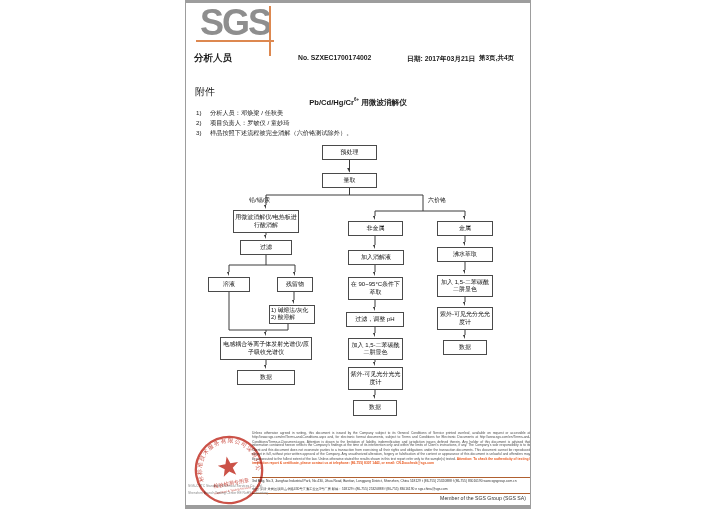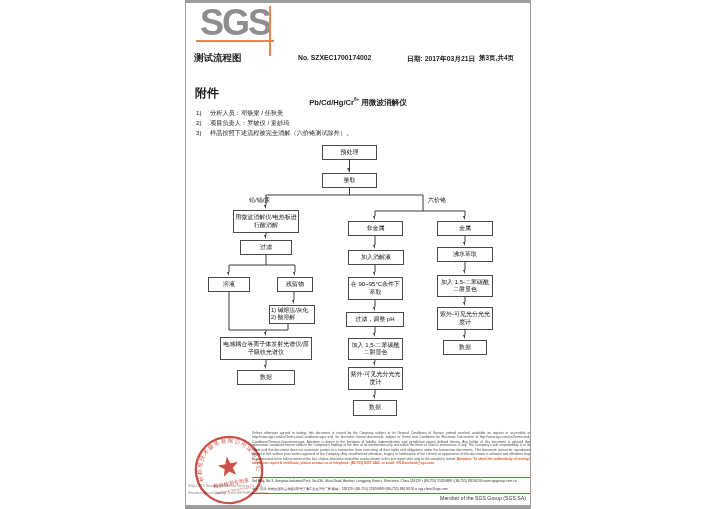--- a/index.html
+++ b/index.html
@@ -11,21 +11,21 @@
   .page{position:absolute;left:1px;top:3px;width:344px;height:502px;background:#ffffff;}
 
   
   .sgs-logo{position:absolute;left:14px;top:2px;font-size:36px;font-weight:bold;color:#8e8e8e;letter-spacing:-2px;line-height:1;}
   .cross-h{position:absolute;left:10px;top:37px;width:78px;height:2px;background:#dd8850;}
   .cross-v{position:absolute;left:83px;top:3px;width:2px;height:50px;background:#dd8850;}
   .report-title{position:absolute;left:8px;top:49px;font-size:9.5px;font-weight:bold;color:#222;}
   .report-no{position:absolute;left:112px;top:51px;font-size:6.8px;font-weight:bold;color:#222;}
   .report-date{position:absolute;left:221px;top:51px;font-size:6.8px;font-weight:bold;color:#222;}
   .page-info{position:absolute;left:293px;top:51px;font-size:6.5px;font-weight:bold;color:#222;}
-  .att-label{position:absolute;left:9px;top:82px;font-size:12px;font-weight:bold;}
+  .att-label{position:absolute;left:9px;top:82px;font-size:10px;font-weight:normal;}
   .fc-title{position:absolute;left:0;top:94px;width:100%;text-align:center;font-size:7.6px;font-weight:bold;}
   .fc-title sup{font-size:4.5px;}
   .note-row{position:absolute;left:10px;font-size:6.2px;white-space:nowrap;}
   .note-row .num{display:inline-block;width:14px;}
 
   
   .fc-svg{position:absolute;left:0;top:0;width:344px;height:502px;}
   .fb{position:absolute;border:1px solid #4a4a4a;background:#fff;box-sizing:border-box;
       display:flex;align-items:center;justify-content:center;text-align:center;
       font-size:6px;line-height:1.2;color:#111;padding:1px;}
@@ -45,21 +45,21 @@
 </style>
 </head>
 <body>
 
 <div class="viewer">
   <div class="page">
 
     <div class="sgs-logo">SGS</div>
     <div class="cross-h"></div>
     <div class="cross-v"></div>
-    <div class="report-title">测试流程图</div>
+    <div class="report-title">分析人员</div>
     <div class="report-no">No. SZXEC1700174002</div>
     <div class="report-date">日期: 2017年03月21日</div>
     <div class="page-info">第3页,共4页</div>
 
     <div class="att-label">附件</div>
     <div class="fc-title"><span>Pb/Cd/Hg/Cr</span><sup>6+</sup><span> 用微波消解仪</span></div>
 
     <div class="note-row" style="top:106px"><span class="num">1)</span><span>分析人员：邓焕梁 / 任秋美</span></div>
     <div class="note-row" style="top:116px"><span class="num">2)</span><span>项目负责人：罗敏仪 / 童妙琦</span></div>
     <div class="note-row" style="top:126px"><span class="num">3)</span><span>样品按照下述流程被完全消解（六价铬测试除外）。</span></div>

